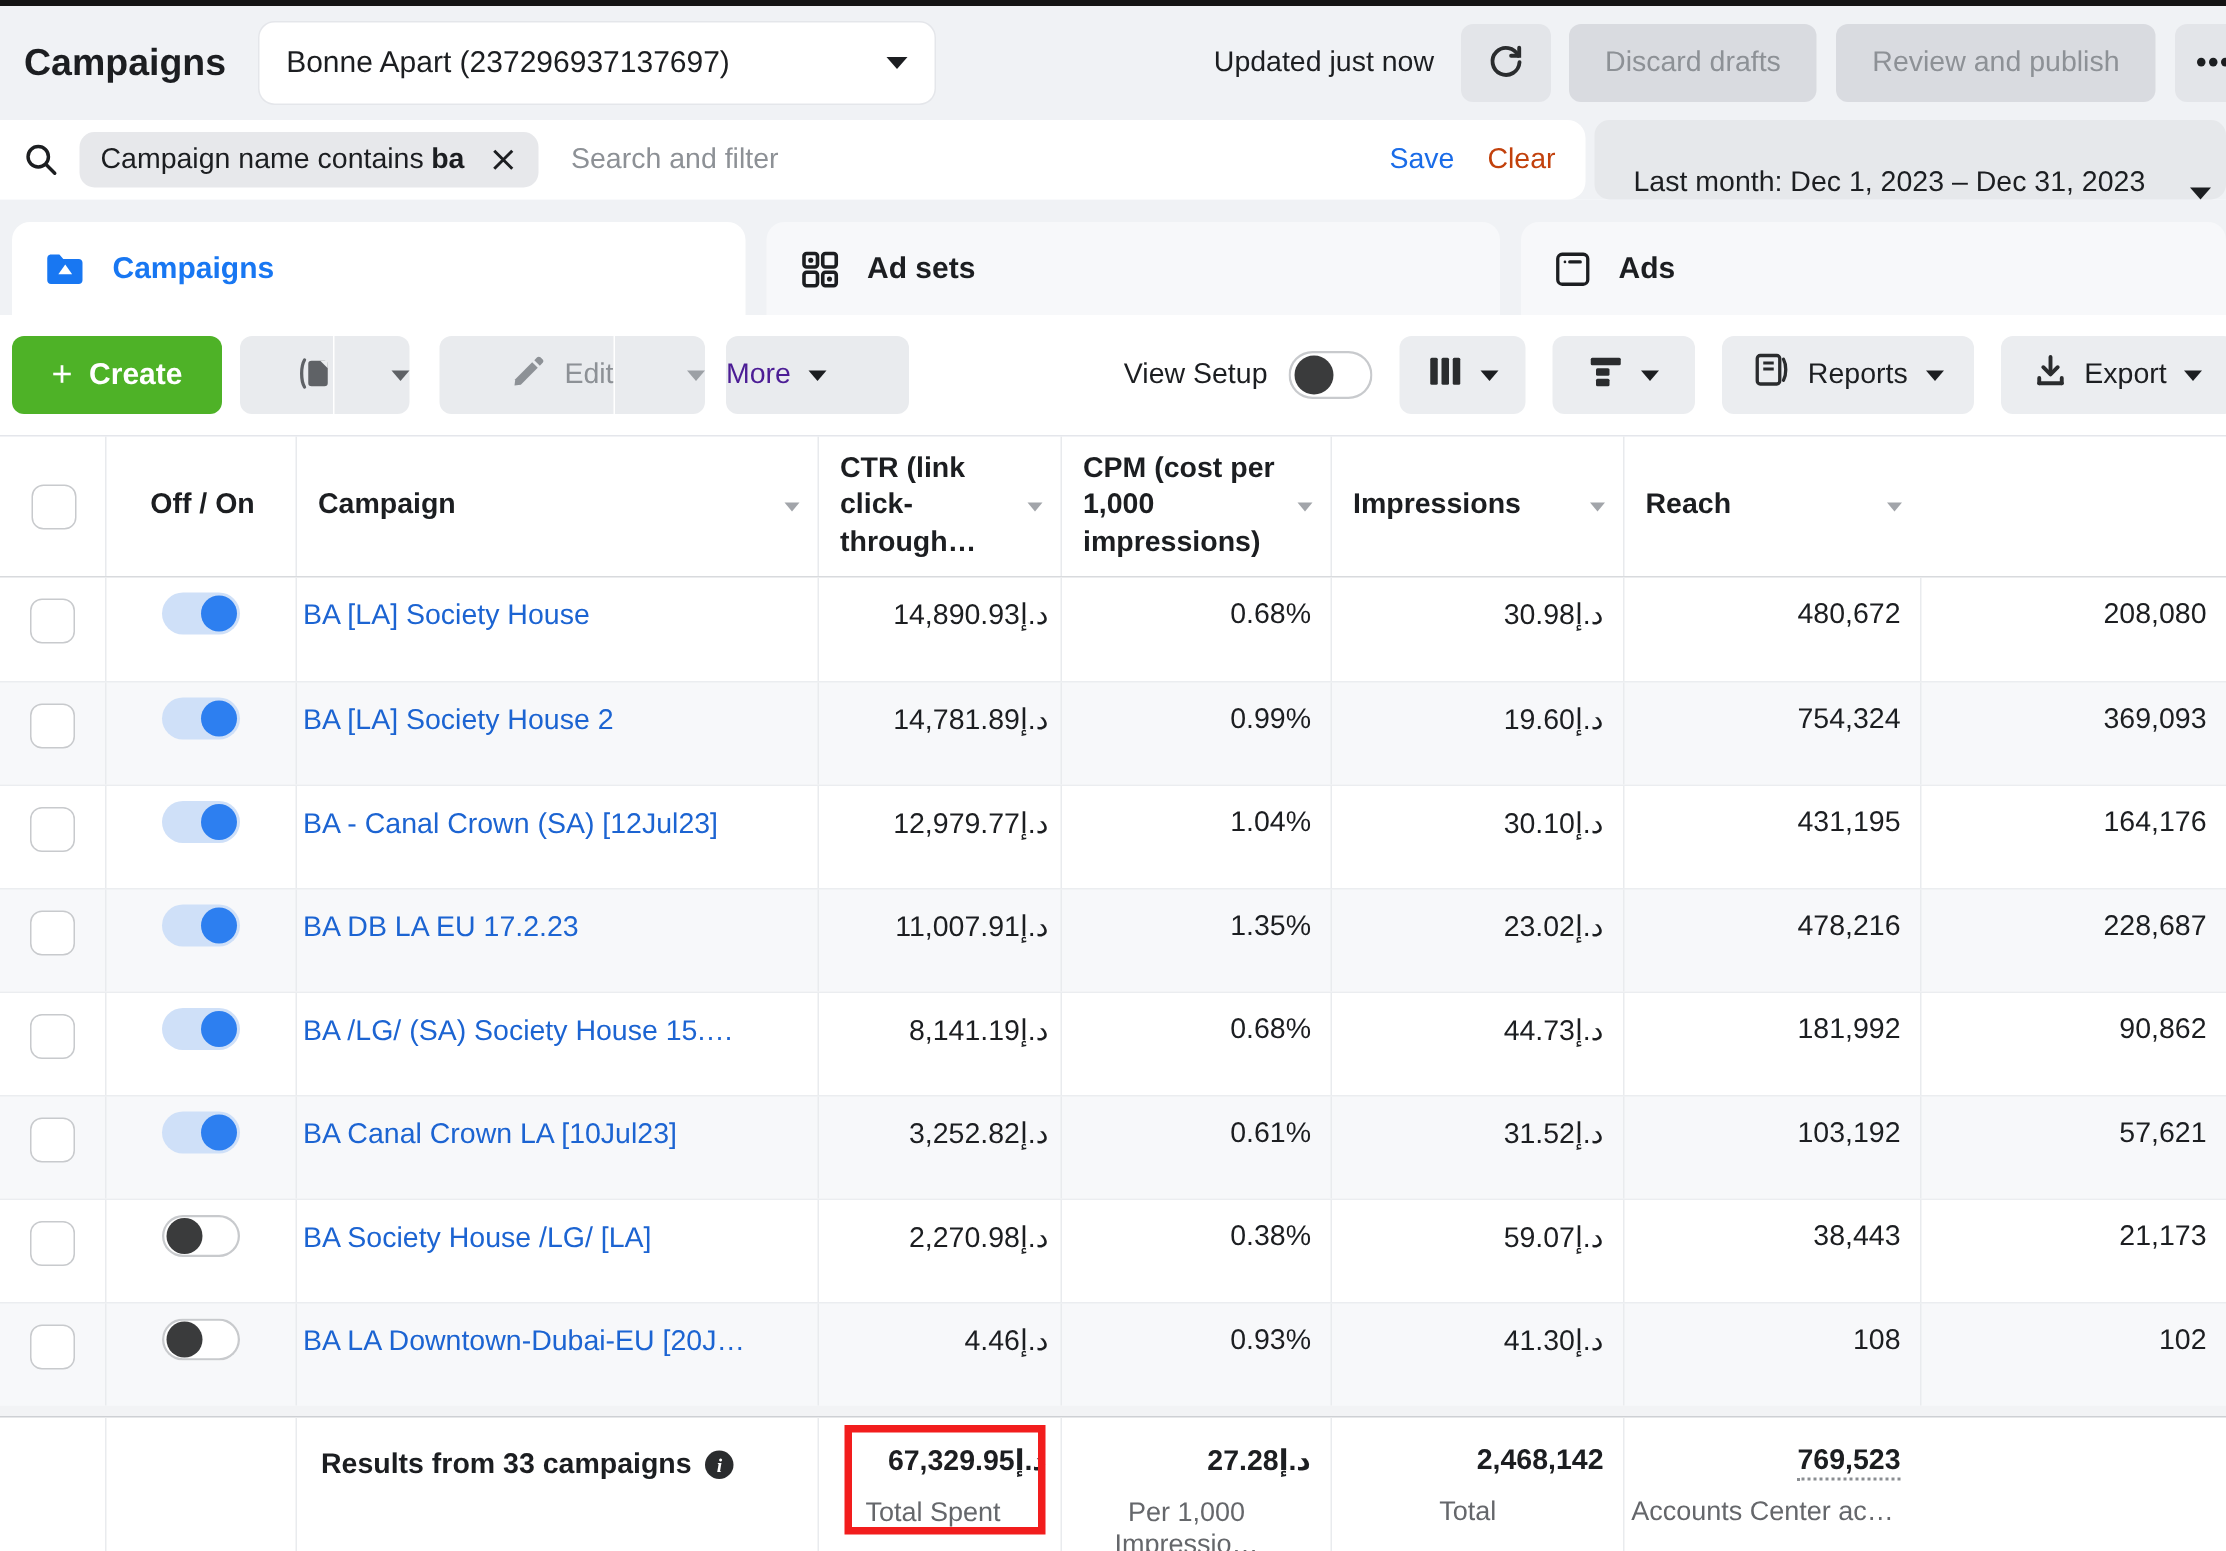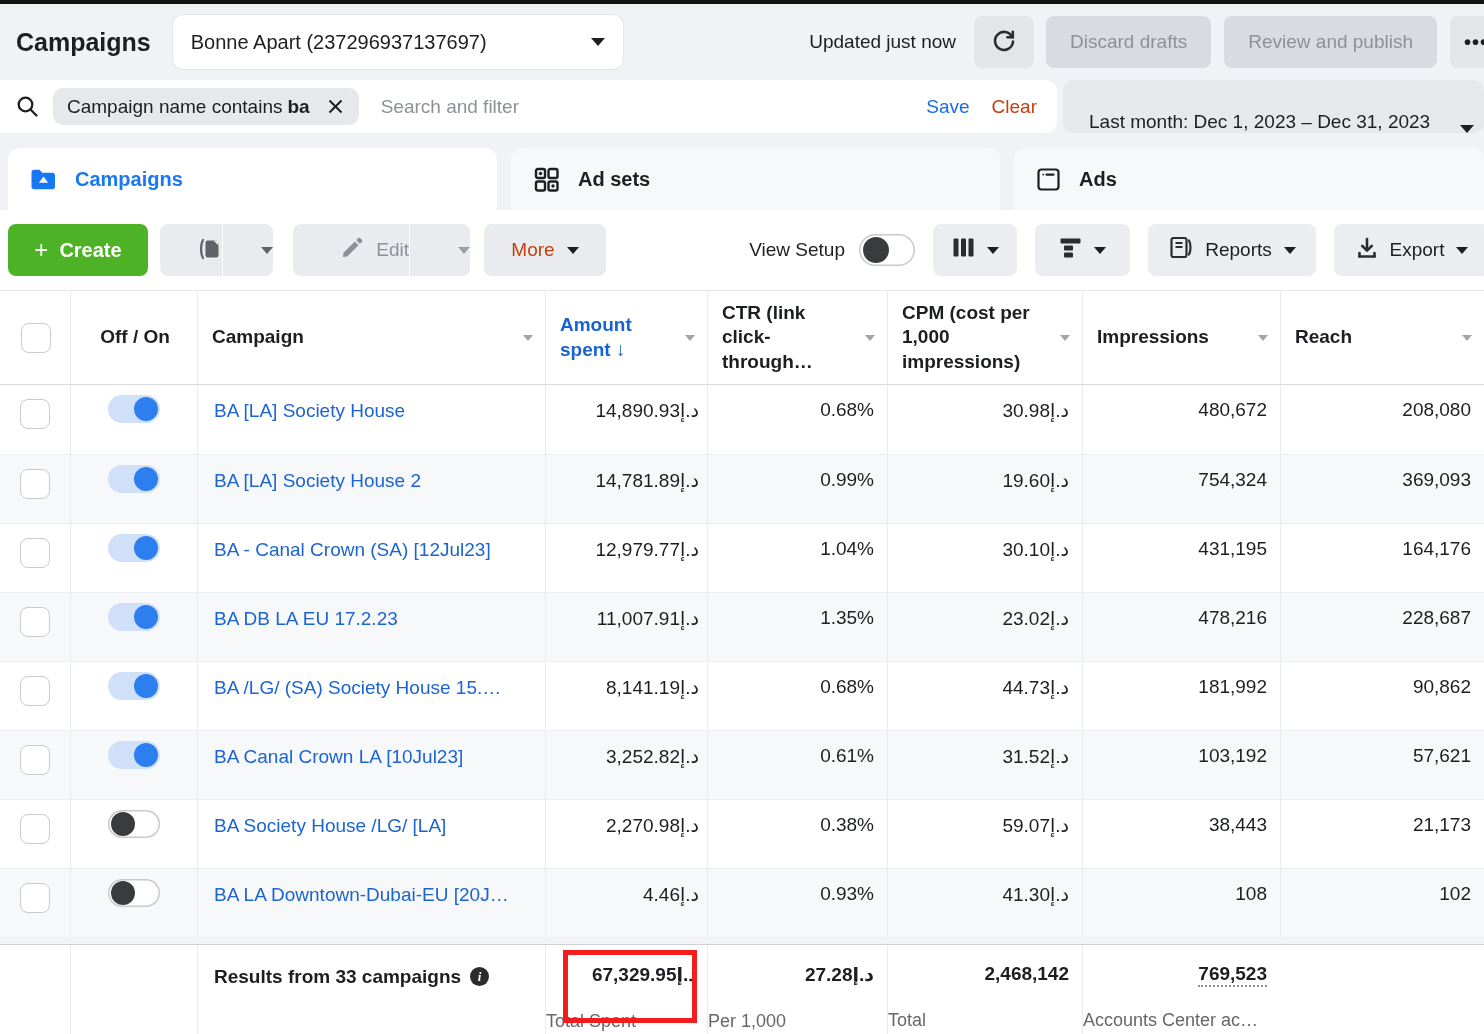--- a/index.html
+++ b/index.html
@@ -63,21 +63,21 @@
   .btn-create .plus { font-size: 24px; font-weight: normal; line-height: 1; }
   .split { display: flex; gap: 1px; margin-left: 12px; }
   .seg { height: 52px; background: #e9ebee; display: flex; align-items: center; justify-content: flex-end; border: none; cursor: pointer; }
   .seg.left { border-radius: 8px 0 0 8px; }
   .seg.right { border-radius: 0 8px 8px 0; }
   .dup-icon-seg { width: 62px; } .dup-caret-seg { width: 50px; }
   .edit-split { margin-left: 20px; }
   .edit-seg { width: 116px; gap: 12px; color: #8d9196; font-size: 19px; font-family: inherit; }
   .edit-caret-seg { width: 60px; }
   .btn-more { height: 52px; width: 122px; background: #e9ebee; border: none; border-radius: 8px; margin-left: 14px;
-    font-size: 19px; color: #c2410c; display: flex; align-items: center; justify-content: center; gap: 12px;
+    font-size: 19px; color: #4c1d95; display: flex; align-items: center; gap: 12px;
     font-family: inherit; cursor: pointer; }
   .view-setup { margin-left: auto; display: flex; align-items: center; gap: 14px; font-size: 19px; }
   .vs-toggle { width: 56px; height: 32px; border-radius: 16px; background: #fff; box-shadow: inset 0 0 0 1.5px #c8cacd;
     position: relative; cursor: pointer; }
   .vs-toggle .knob { position: absolute; top: 3px; left: 4px; width: 26px; height: 26px; border-radius: 50%; background: #3a3b3c; }
   .tool-btn { height: 52px; background: #ebedf0; border: none; border-radius: 8px; margin-left: 18px;
     display: flex; align-items: center; justify-content: center; gap: 12px; font-size: 19px; color: #1c1e21;
     font-family: inherit; cursor: pointer; }
   .cols-btn { width: 84px; } .breakdown-btn { width: 95px; } .reports-btn { width: 168px; } .export-btn { width: 156px; margin-right: -6px; }
 
@@ -102,32 +102,32 @@
   .td { padding-top: 14px; }
   .td + .td { border-left: 1px solid #e9ebee; }
   .td-check { display: flex; justify-content: center; align-items: flex-start; }
   .td-toggle { display: flex; justify-content: center; align-items: flex-start; padding-top: 10px; }
   .toggle { width: 52px; height: 28px; border-radius: 14px; position: relative; display: inline-block; cursor: pointer; }
   .toggle .knob { position: absolute; top: 2px; width: 24px; height: 24px; border-radius: 50%; }
   .toggle.on { background: #cfe0f8; }
   .toggle.on .knob { left: 26px; background: #2d7ff0; }
   .toggle.off { background: #fff; box-shadow: inset 0 0 0 1.5px #c8cacd; }
   .toggle.off .knob { left: 3px; background: #3a3b3c; }
-  .td-name { padding-left: 16px; padding-top: 15px; }
+  .td-name { padding-left: 4px; padding-top: 15px; }
   .td-name a { color: #1c64d2; font-size: 19px; text-decoration: none; cursor: pointer; }
   .td.num { text-align: right; font-size: 19px; padding-right: 13px; }
   .td.num.amount { padding-right: 8px; }
 
   .tfoot-gap { height: 7px; background: #f2f3f5; }
   .tfoot { height: 90px; border-top: 1px solid #ced0d4; background: #fff; }
   .tf { padding-top: 18px; }
   .tf + .tf { border-left: 1px solid #e9ebee; }
   .tf .val { font-size: 19px; font-weight: bold; text-align: right; padding-right: 13px; }
   .tf.amount .val, .tf.amount .sub { padding-right: 9px; }
-  .tf .sub { font-size: 18px; color: #65676b; text-align: left; padding-right: 13px; margin-top: 25px; font-weight: normal; }
+  .tf .sub { font-size: 18px; color: #65676b; text-align: center; padding-right: 13px; margin-top: 12px; font-weight: normal; }
   .tf-results { padding-left: 16px; padding-top: 21px; font-weight: bold; font-size: 19px; display: flex; align-items: flex-start; gap: 9px; }
   .info-icon { width: 19px; height: 19px; border-radius: 50%; background: #2a2c2e; color: #fff; font-size: 13px;
     font-weight: bold; display: inline-flex; align-items: center; justify-content: center; margin-top: 1px;
     font-family: "Liberation Serif", serif; font-style: italic; }
   .dotted-u { border-bottom: 2px dotted #8a8d91; padding-bottom: 1px; }
 
   .hl-box { position: absolute; left: 563px; top: 950px; width: 134px; height: 73px; border: 5px solid #f21d1d; z-index: 9; pointer-events: none; }
 </style>
 </head>
 <body>
@@ -316,24 +316,20 @@
         <div class="th th-check">
           <span class="checkbox"></span>
         </div>
         <div class="th th-offon">
           <span class="lbl">Off / On</span>
         </div>
         <div class="th">
           <span class="lbl">Campaign</span>
           <span class="caret sort"></span>
         </div>
-        <div class="th th-amount">
-          <span class="lbl">Amount spent ↓</span>
-          <span class="caret sort"></span>
-        </div>
         <div class="th th-ctr">
           <span class="lbl">CTR (link click-through…</span>
           <span class="caret sort"></span>
         </div>
         <div class="th th-cpm">
           <span class="lbl">CPM (cost per 1,000 impressions)</span>
           <span class="caret sort"></span>
         </div>
         <div class="th">
           <span class="lbl">Impressions</span>

